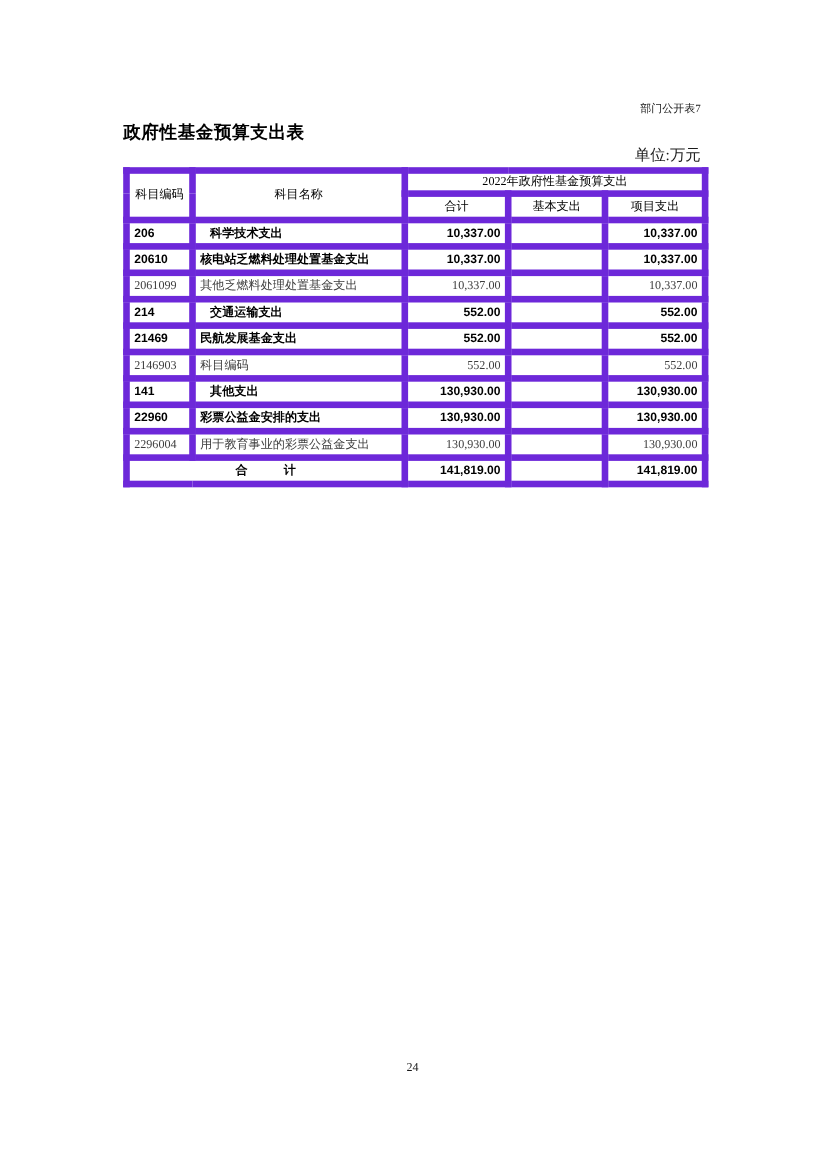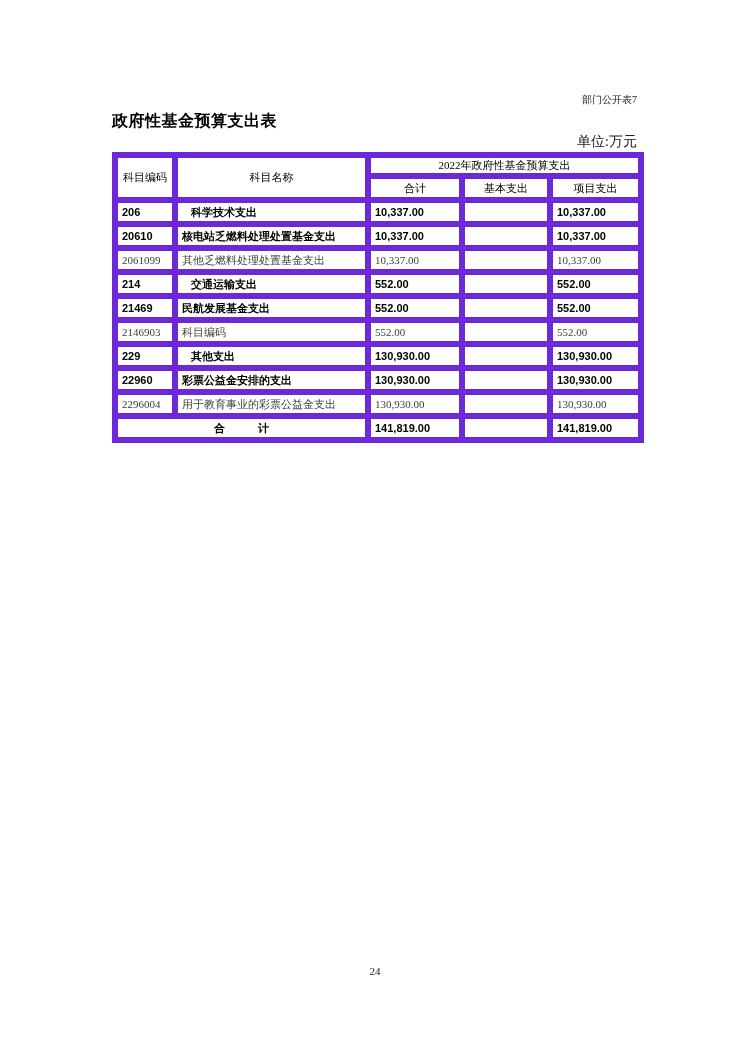--- a/index.html
+++ b/index.html
@@ -37,21 +37,21 @@
     font-size: 11px; line-height: 13px;
     padding: 0 4px;
     overflow: hidden; white-space: nowrap;
     vertical-align: middle;
     color: #000;
   }
   .budget-table thead td { text-align: center; font-weight: 400; }
   .budget-table tr.head-1 { height: 21px; }
   .budget-table tr.head-2 { height: 24px; }
   .budget-table tbody tr { height: 24px; }
-  .budget-table td.num { text-align: left; }
+  .budget-table td.num { text-align: right; }
   .budget-table td.name.ind-0 { padding-left: 4px; }
   .budget-table td.name.ind-1 { padding-left: 13px; }
   .budget-table td.name.ind-2 { }
   .budget-table tr.bold-row td {
     font-weight: 700;
     font-family: "Liberation Sans", "DejaVu Sans", sans-serif;
   }
   .budget-table tr.detail-row td {
     font-weight: 400;
     color: #3d3d3d;
@@ -128,21 +128,21 @@
         <td class="num">552.00</td>
       </tr>
       <tr class="detail-row">
         <td class="code">2146903</td>
         <td class="name ind-0">科目编码</td>
         <td class="num">552.00</td>
         <td class="num"></td>
         <td class="num">552.00</td>
       </tr>
       <tr class="bold-row">
-        <td class="code">229</td>
+        <td class="code">141</td>
         <td class="name ind-1">其他支出</td>
         <td class="num">130,930.00</td>
         <td class="num"></td>
         <td class="num">130,930.00</td>
       </tr>
       <tr class="bold-row">
         <td class="code">22960</td>
         <td class="name ind-2">彩票公益金安排的支出</td>
         <td class="num">130,930.00</td>
         <td class="num"></td>

